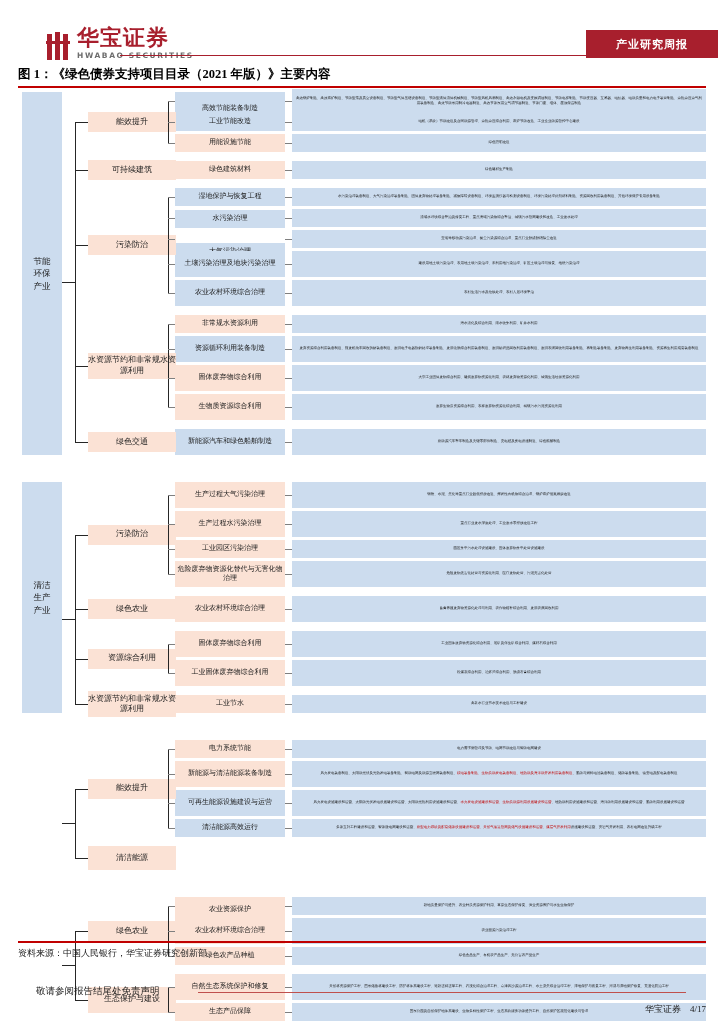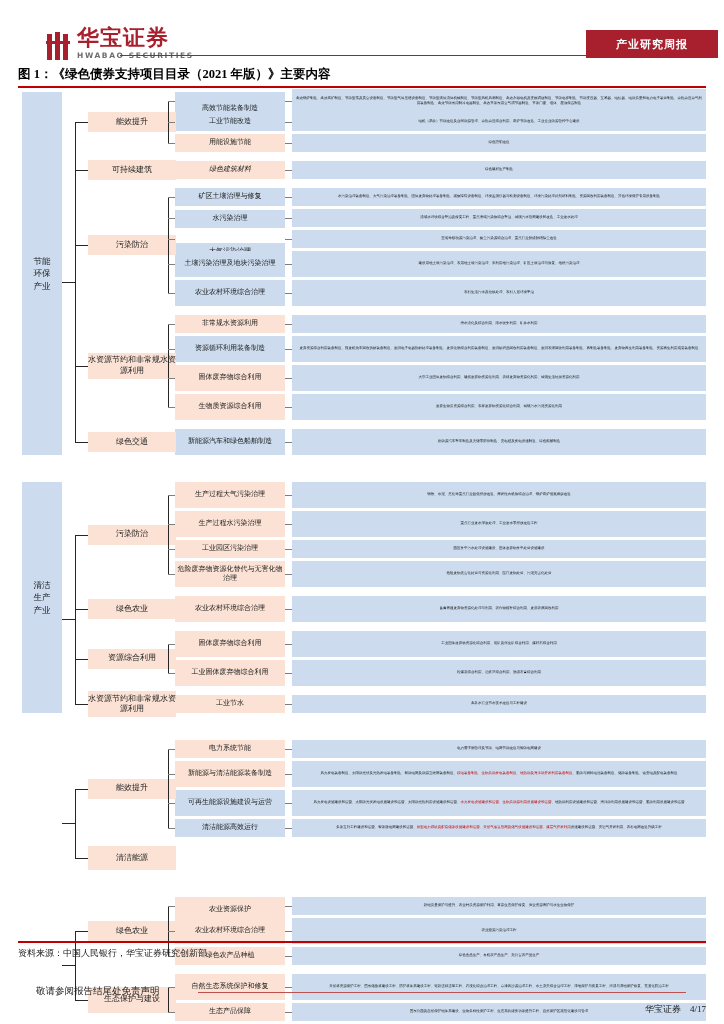--- a/index.html
+++ b/index.html
@@ -92,32 +92,32 @@
     <div class="ln h" style="left: 168px; width: 7px; top: 13px;"></div>
     <div class="ln h" style="left: 168px; width: 7px; top: 34px;"></div>
     <div class="ln h" style="left: 168px; width: 7px; top: 55px;"></div>
     <div class="ln h dk" style="left: 183px; width: 0px;"></div>
     <div class="ln h dk" style="left: 183px; width: 0px;"></div>
     <div class="ln h dk" style="left: 183px; top: 34px; width: 0px;"></div>
     <div class="ln h dk" style="left: 183px; top: 34px; width: 0px;"></div>
     <div class="ln h dk" style="left: 183px; top: 34px; width: 0px;"></div>
     <div class="ln h dk" style="left: 183px; top: 34px; width: 0px;"></div>
     <div class="ln h dk" style="left: 183px; top: 34px; width: 0px;"></div>
-    <div class="node lvl3 peach" style="top: 73px; height: 18px; font-style: italic;">绿色建筑材料</div>
+    <div class="node lvl3 peach" style="top: 73px; height: 18px;">绿色建筑材料</div>
     <div class="node lvl4 blue" style="top: 73px; height: 18px;">绿色建材生产制造</div>
     <div class="ln h" style="left: 285px; width: 7px; top: 82px;"></div>
     <div class="node lvl2 peach" style="top: 72px; height: 20px;">可持续建筑</div>
     <div class="ln h dk" style="left: 183px; width: 0px;"></div>
     <div class="ln h dk" style="left: 183px; width: 0px;"></div>
     <div class="ln h dk" style="left: 183px; top: 82px; width: 0px;"></div>
     <div class="ln h dk" style="left: 183px; top: 82px; width: 0px;"></div>
     <div class="ln h dk" style="left: 183px; top: 82px; width: 0px;"></div>
     <div class="ln h dk" style="left: 183px; top: 82px; width: 0px;"></div>
     <div class="ln h dk" style="left: 183px; top: 82px; width: 0px;"></div>
-    <div class="node lvl3 blue" style="top: 100px; height: 18px;">矿区土壤治理与修复</div>
+    <div class="node lvl3 blue" style="top: 100px; height: 18px;">湿地保护与恢复工程</div>
     <div class="node lvl4 blue" style="top: 100px; height: 18px;">水污染治理装备制造、大气污染治理装备制造、固体废弃物处理装备制造、减振降噪设备制造、环境监测仪器与检测设备制造、环境污染处理药剂材料制造、资源回收利用装备制造、其他环境保护专用设备制造</div>
     <div class="ln h" style="left: 285px; width: 7px; top: 109px;"></div>
     <div class="node lvl3 blue" style="top: 122px; height: 18px;">水污染治理</div>
     <div class="node lvl4 blue" style="top: 121px; height: 18px;">流域水环境综合整治及修复工程、重点海域污染物综合整治、城镇污水管网建设和改造、工业废水处理</div>
     <div class="ln h" style="left: 285px; width: 7px; top: 130px;"></div>
     <div class="node lvl3 blue" style="top: 142px; height: 18px; margin-top: 13px;">大气污染治理</div>
     <div class="node lvl4 blue" style="top: 142px; height: 18px;">交通等移动源污染治理、扬尘污染源综合治理、重点行业脱硫脱硝除尘改造</div>
     <div class="ln h" style="left: 285px; width: 7px; top: 151px;"></div>
     <div class="node lvl3 blue" style="top: 163px; height: 26px;">土壤污染治理及地块污染治理</div>
     <div class="node lvl4 blue" style="top: 163px; height: 26px;">建设用地土壤污染治理、农用地土壤污染治理、未利用地污染治理、矿区土壤治理与修复、地块污染治理</div>

